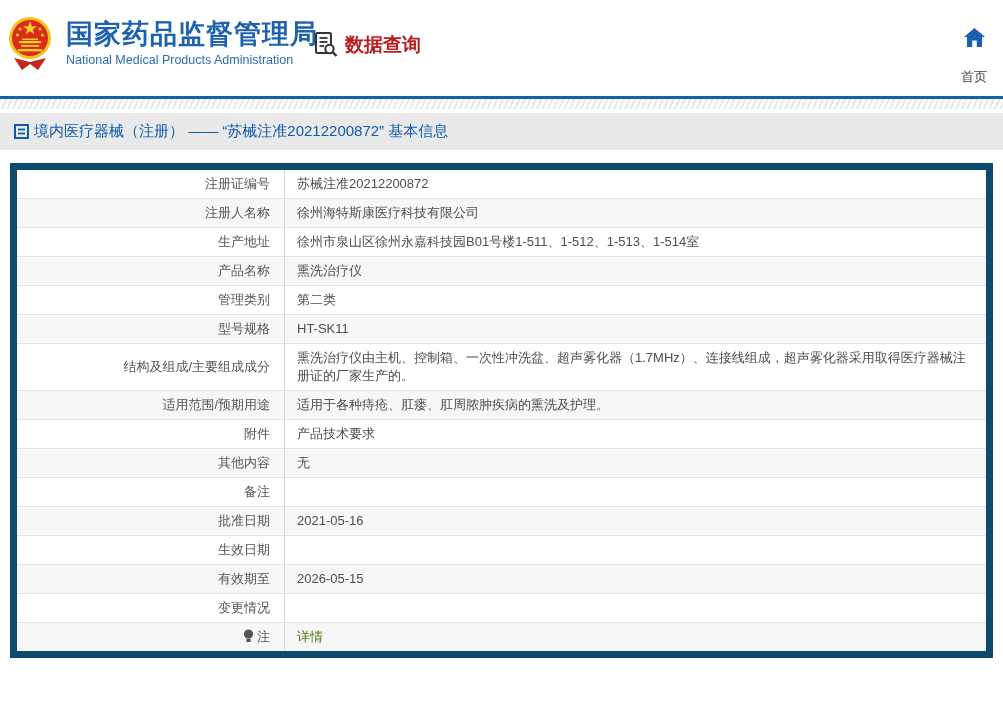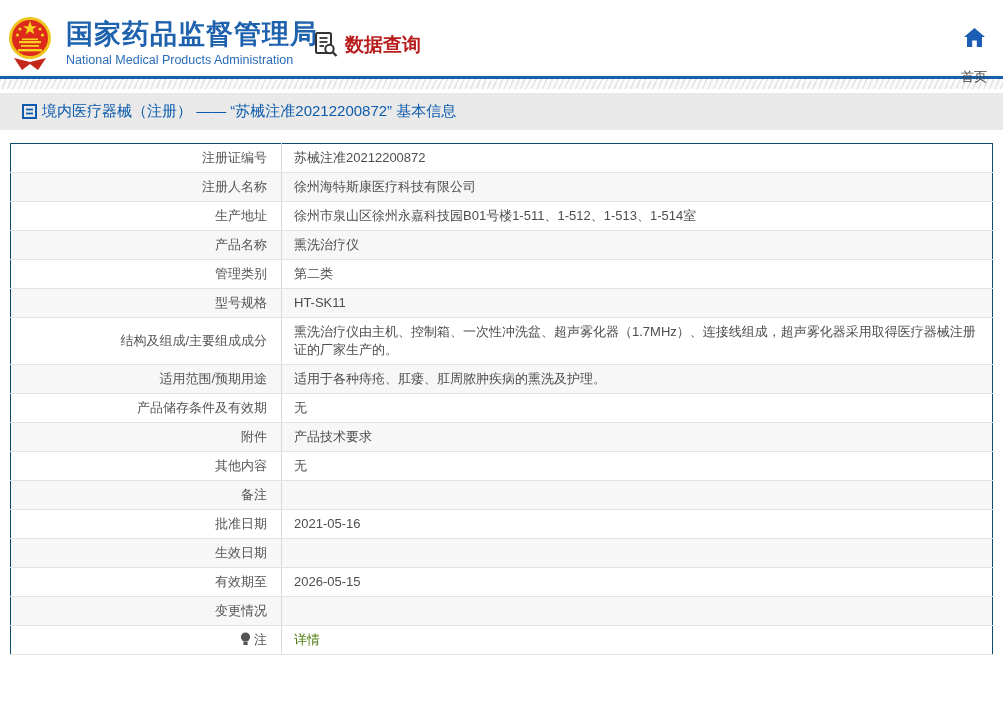--- a/index.html
+++ b/index.html
@@ -3,21 +3,21 @@
 <meta charset="utf-8">
 <style>
   * { margin: 0; padding: 0; box-sizing: border-box; }
   html, body {
     width: 1003px; height: 728px;
     background: #fff;
     font-family: "Liberation Sans", "DejaVu Sans", sans-serif;
     overflow: hidden;
   }
   
-  .header { position: relative; height: 76px; background: #fff; }
+  .header { position: relative; height: 96px; background: #fff; }
   .logo-wrap { position: absolute; left: 8px; top: 14px; display: flex; align-items: center; cursor: pointer; }
   .emblem { width: 44px; height: 58px; }
   .title-block { margin-left: 14px; }
   .site-title { color: #1e62ae; font-size: 27px; font-weight: bold; letter-spacing: 1px; line-height: 30px; }
   .site-subtitle { color: #2a6db8; font-size: 12.5px; margin-top: 4px; }
   .query-nav { position: absolute; left: 313px; top: 31px; display: flex; align-items: center; color: #b91c1c; font-size: 19px; font-weight: bold; cursor: pointer; }
   .query-nav svg { margin-right: 5px; }
   .header-right { position: absolute; right: 16px; top: 26px; display: flex; }
   .header-link { display: flex; flex-direction: column; align-items: center; margin-left: 36px; cursor: pointer; color: #444; font-size: 13px; gap: 12px; }
   .header-link .hicon { height: 22px; margin-bottom: 8px; display: flex; align-items: center; }
@@ -25,31 +25,31 @@
   .blue-line { height: 3px; background: #1560a8; }
   .hatch-band {
     height: 10px;
     background: repeating-linear-gradient(115deg, #e4e4e4 0px, #e4e4e4 1.5px, #fbfbfb 1.5px, #fbfbfb 5px);
   }
   .white-gap-sm { height: 4px; background: #fff; }
   
   .breadcrumb-bar {
     height: 37px; background: #e9e9e9;
     display: flex; align-items: center;
-    padding: 0 22px;
+    padding: 0 14px;
     color: #0d5cad; font-size: 15px;
   }
   .breadcrumb-bar svg { margin-right: 5px; flex: 0 0 auto; }
   .white-gap { height: 13px; background: #fff; }
   
   .table-wrap { margin: 0 10px; }
   table.info-table {
     width: 983px; border-collapse: collapse;
     font-size: 13px; color: #4d4d4d;
-    border: 1px solid #0c4a6e;
+    border: 7px solid #0c4a6e;
     table-layout: fixed;
   }
   .info-table tr { background: #fff; }
   .info-table tr:nth-child(even) { background: #f7f7f7; }
   .info-table td {
     border-bottom: 1px solid #e3e3e3;
     padding: 5px 12px;
     line-height: 18px;
     height: 29px;
     vertical-align: middle;
@@ -173,24 +173,20 @@
   <tr>
     <td class="label-cell">结构及组成/主要组成成分</td>
     <td class="value-cell">熏洗治疗仪由主机、控制箱、一次性冲洗盆、超声雾化器（1.7MHz）、连接线组成，超声雾化器采用取得医疗器械注册证的厂家生产的。</td>
   </tr>
 
   <tr>
     <td class="label-cell">适用范围/预期用途</td>
     <td class="value-cell">适用于各种痔疮、肛瘘、肛周脓肿疾病的熏洗及护理。</td>
   </tr>
 
-  <tr>
-    <td class="label-cell">产品储存条件及有效期</td>
-    <td class="value-cell">无</td>
-  </tr>
 
   <tr>
     <td class="label-cell">附件</td>
     <td class="value-cell">产品技术要求</td>
   </tr>
 
   <tr>
     <td class="label-cell">其他内容</td>
     <td class="value-cell">无</td>
   </tr>

